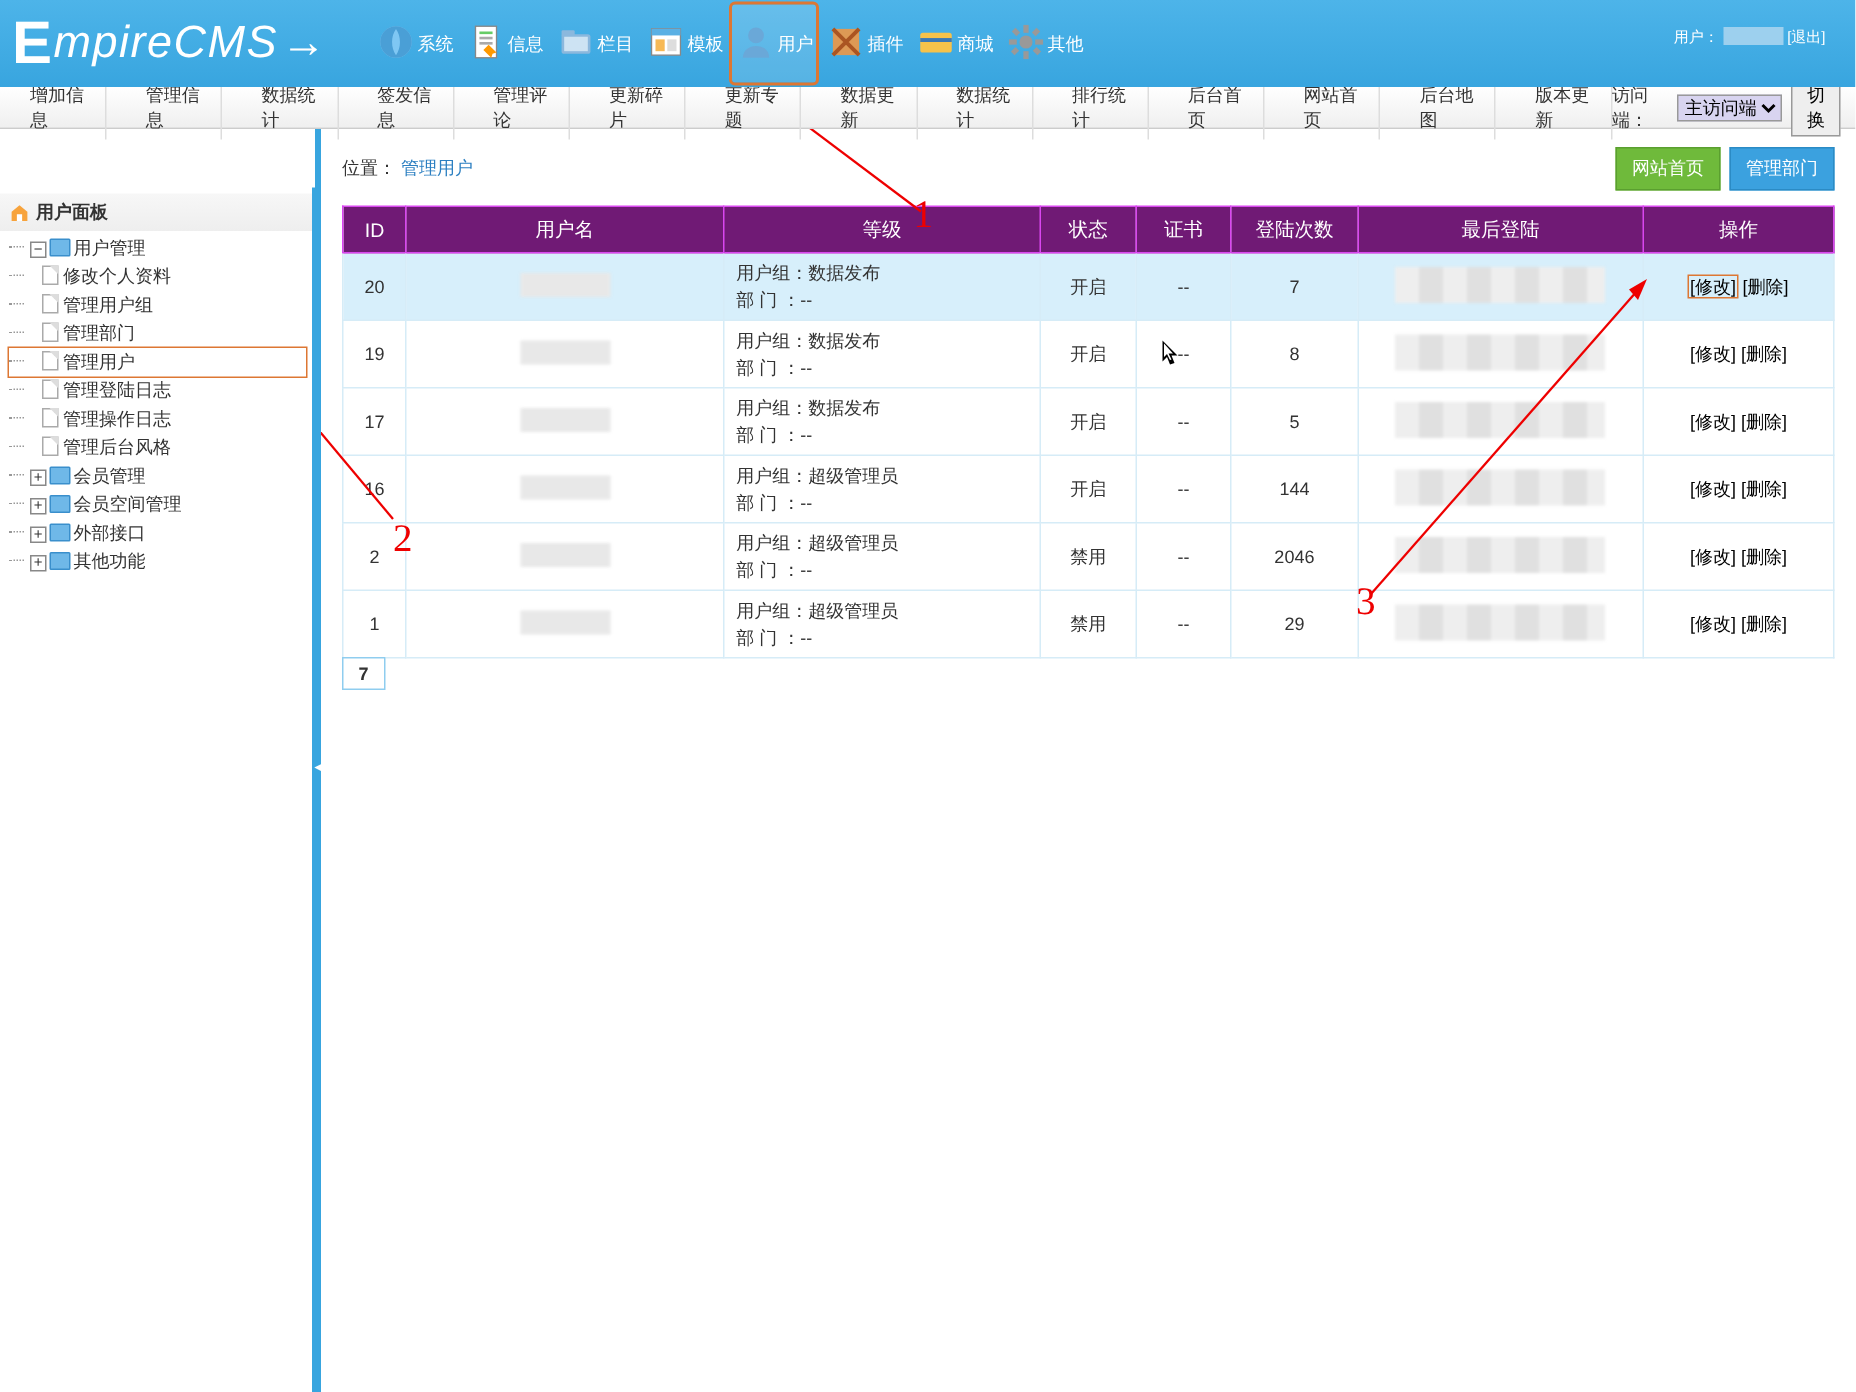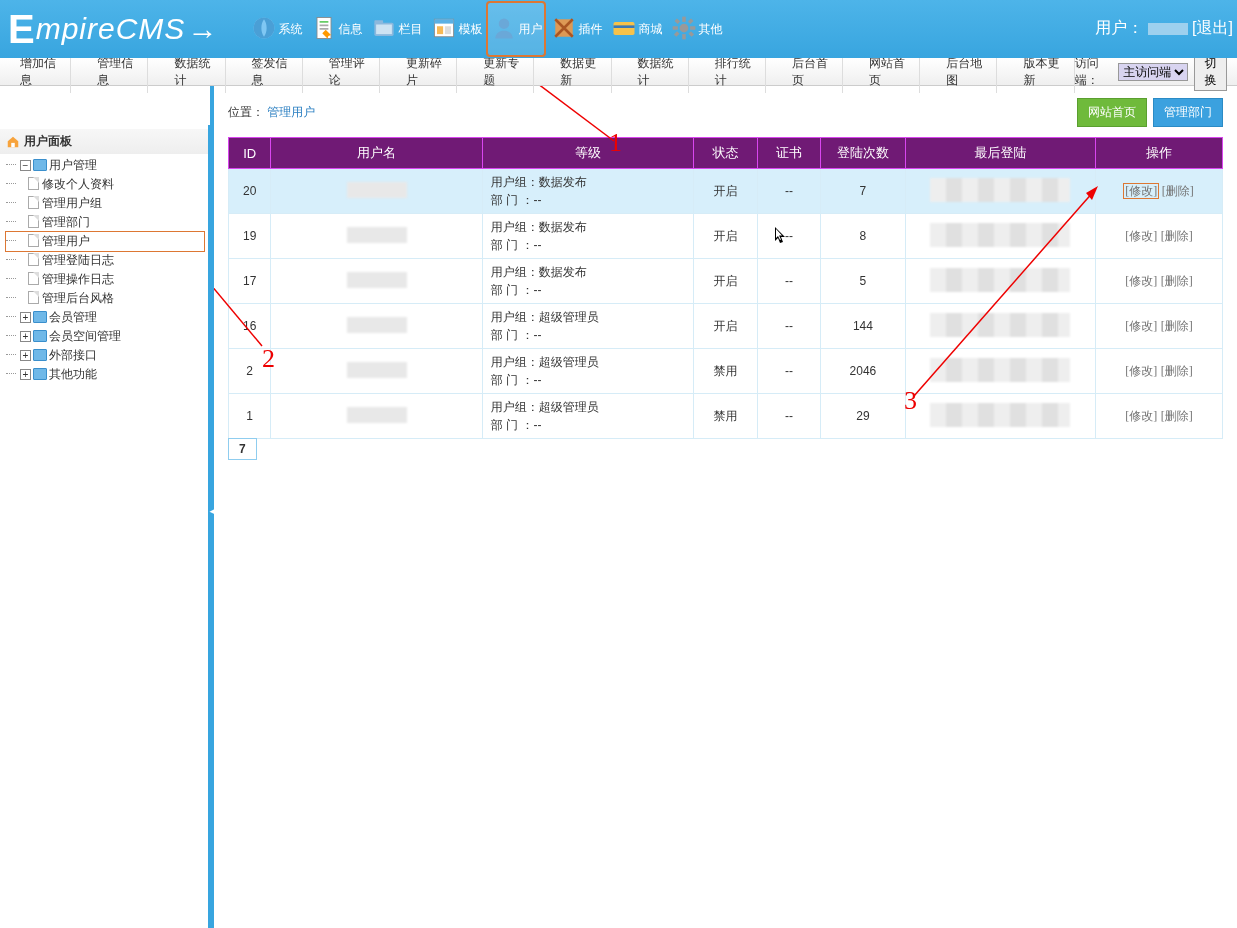--- a/index.html
+++ b/index.html
@@ -5,21 +5,21 @@
 * { box-sizing: border-box; margin: 0; padding: 0; }
 body { font-family: Arial, "Microsoft YaHei", sans-serif; font-size: 12px; color: #333; background: #fff; }
 .header { background: linear-gradient(#4db4e9, #38a5df); height: 58px; display: flex; align-items: center; padding: 0 8px; position: relative; }
 .logo { color: #fff; font-size: 30px; font-style: italic; font-weight: 300; letter-spacing: 1px; margin-right: 30px; display: flex; align-items: center; }
 .logo .big { font-size: 40px; font-weight: bold; font-style: normal; }
 .logo-arrow { margin-left: 2px; }
 .nav-icons { display: flex; gap: 4px; }
 .nav-icon { width: 56px; height: 52px; display: flex; flex-direction: row; align-items: center; justify-content: center; cursor: pointer; color: #fff; font-size: 12px; border-radius: 2px; }
 .nav-icon.selected { background: rgba(255,255,255,0.15); outline: 2px solid #d73; }
 .nav-icon .ico { width: 28px; height: 28px; display: flex; align-items: center; justify-content: center; margin-bottom: 2px; }
-.user-info { position: absolute; right: 4px; top: 18px; color: #fff; font-size: 16px; text-align: center; }
+.user-info { position: absolute; right: 20px; top: 18px; color: #fff; font-size: 10px; text-align: center; }
 .user-info a { color: #fff; text-decoration: none; }
 .subnav { background: linear-gradient(#fff, #efefef); border-bottom: 1px solid #ccc; height: 28px; display: flex; align-items: center; padding: 0 10px; justify-content: space-between; }
 .subnav-left { display: flex; gap: 16px; font-family: Liberation Serif, serif; }
 .subnav-item { padding: 4px 10px; color: #333; cursor: pointer; border-right: 1px solid #ddd; }
 .subnav-right { display: flex; align-items: center; gap: 6px; }
 .subnav-right select { font-size: 12px; background: #d8d4f0; border: 1px solid #999; }
 .subnav-right button { font-size: 12px; padding: 1px 6px; background: #eee; border: 1px solid #999; cursor: pointer; }
 .main { display: flex; height: calc(100vh - 86px); }
 .sidebar { width: 210px; border-right: 2px solid #38a5df; background: #fff; padding: 4px 0; margin-top: 39px; }
 .side-title { background: linear-gradient(#f7f7f7,#eee); padding: 4px 6px; font-weight: bold; display: flex; align-items: center; gap: 4px; }
@@ -41,21 +41,21 @@
 .btn-grp { display: flex; gap: 6px; }
 .btn-green { background: #6fba3b; color: #fff; padding: 5px 10px; border: 1px solid #5a9f2f; cursor: pointer; font-size: 12px; }
 .btn-blue { background: #3ba1df; color: #fff; padding: 5px 10px; border: 1px solid #2b8bc5; cursor: pointer; font-size: 12px; }
 table.data { width: 100%; border-collapse: collapse; border: 1px solid #8fcdef; }
 table.data th { background: #701a75; color: #fff; padding: 6px 4px; font-weight: normal; border: 1px solid #d946ef; font-size: 13px; }
 table.data td { border: 1px solid #d6ecf7; padding: 4px 6px; text-align: center; height: 30px; }
 table.data tr.hi td { background: #d7effb; }
 table.data td.lvl { text-align: left; line-height: 1.5; padding-left: 8px; }
 table.data .blur { display: inline-block; width: 60px; height: 16px; background: #e8e8e8; filter: blur(1px); }
 table.data .blur2 { display: inline-block; width: 140px; height: 24px; background: repeating-linear-gradient(90deg,#eee,#eee 16px,#e0e0e0 16px,#e0e0e0 32px); filter: blur(1px); }
-table.data a.act { color: #737373; text-decoration: none; font-family: Liberation Serif, serif; }
+table.data a.act { color: #000000; text-decoration: none; }
 .action-hl { outline: 1px solid #d73; padding: 0 1px; }
 .pager { margin-top: -1px; }
 .pager span { display: inline-block; border: 1px solid #8fcdef; padding: 3px 10px; font-weight: bold; background: #fff; color: #333; }
 
 
 .anno { position: absolute; pointer-events: none; }
 .anno.num { color: #e00; font-size: 26px; font-family: "Times New Roman", serif; }
 .arrow-line { stroke: #e00; stroke-width: 1.5; fill: none; }
 .arrow-head { fill: #e00; }
 .cursor-icon { position: absolute; }

